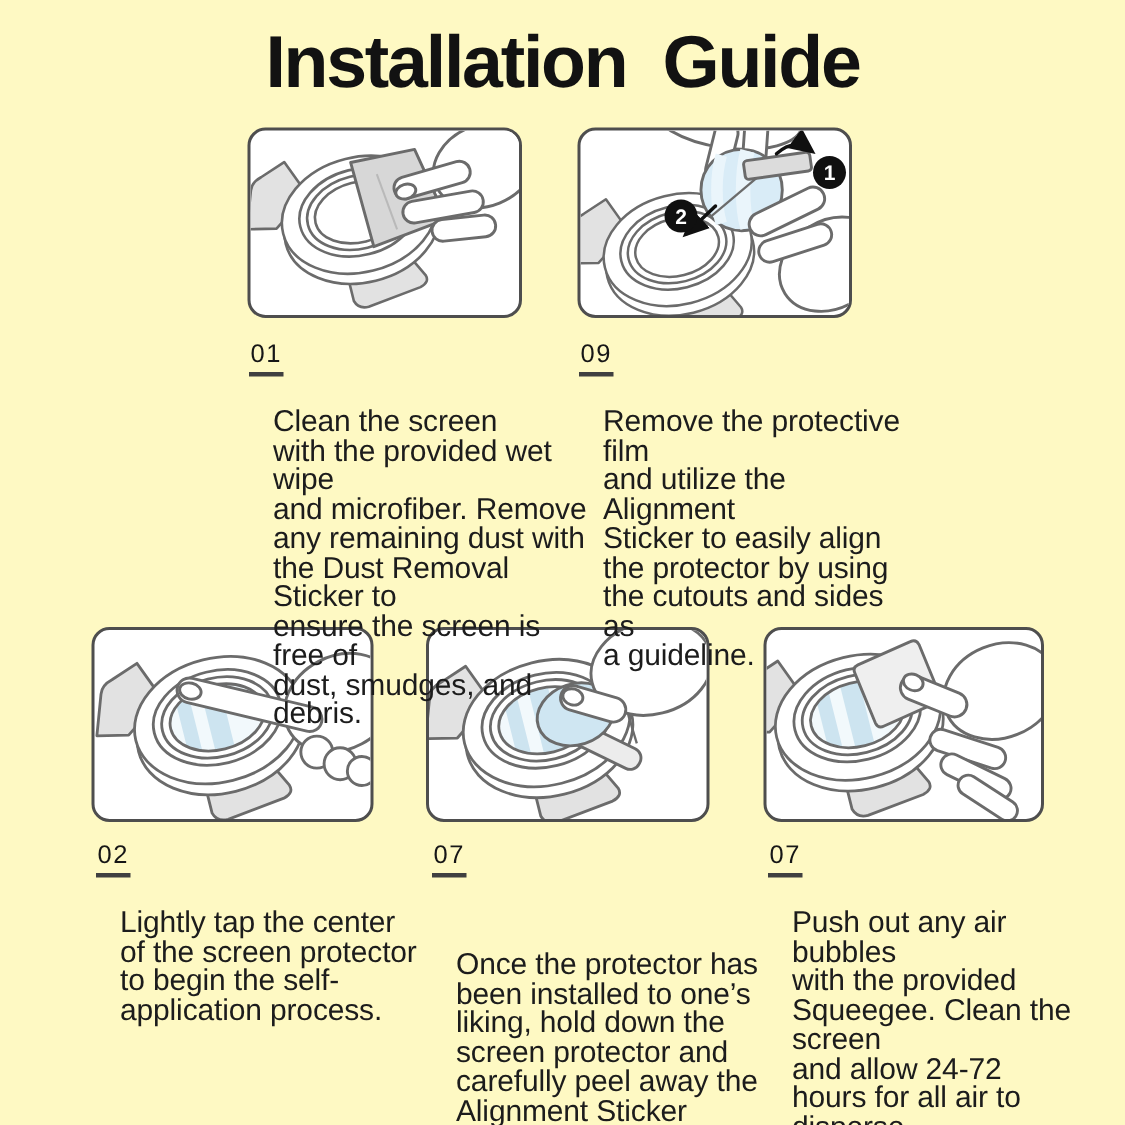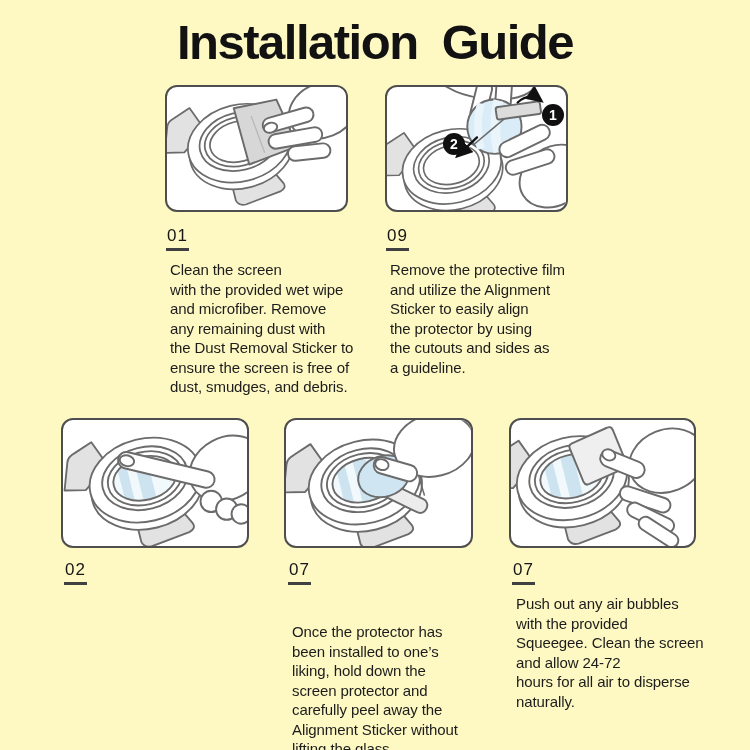--- a/index.html
+++ b/index.html
@@ -15,21 +15,21 @@
   .panel{
     position:absolute;box-sizing:border-box;background:#fff;
     border:2px solid #4e4e4e;border-radius:12px;overflow:hidden;
   }
   .panel svg{display:block;width:100%;height:100%;}
   .step-label{
     position:absolute;font-size:17px;font-weight:400;letter-spacing:1px;color:#161616;
     border-bottom:3px solid #404040;padding:0 1px 3px 1px;line-height:19px;
   }
   .step-text{
-    position:absolute;margin:4px;font-size:15px;line-height:19.5px;letter-spacing:-0.1px;
+    position:absolute;margin:16px;font-size:20px;line-height:19.5px;letter-spacing:-0.1px;
     color:#1c1c1c;white-space:pre-line;
   }
   .badge{
     position:absolute;width:22px;height:22px;border-radius:50%;background:#101010;
     color:#ffffff;font-size:14px;font-weight:700;display:flex;align-items:center;
     justify-content:center;line-height:1;
   }
   
   .ln{stroke:#6b6b6b;stroke-width:2;stroke-linejoin:round;stroke-linecap:round;}
   .arrow{stroke:#101010;stroke-width:2.4;fill:none;stroke-linecap:round;}
@@ -185,20 +185,24 @@
 
   <div class="step-label" style="left:386px;top:226px">09</div>
   <p class="step-text" style="left:386px;top:256px;width:212px">Remove the protective film
 and utilize the Alignment
 Sticker to easily align
 the protector by using
 the cutouts and sides as
 a guideline.</p>
 
   <div class="step-label" style="left:64px;top:560px">02</div>
+  <p class="step-text" style="left:64px;top:590px;width:215px">Lightly tap the center
+of the screen protector
+to begin the self-
+application process.</p>
 
   <div class="step-label" style="left:288px;top:560px">07</div>
   <p class="step-text" style="left:288px;top:618px;width:215px">Once the protector has
 been installed to one’s
 liking, hold down the
 screen protector and
 carefully peel away the
 Alignment Sticker without
 lifting the glass.</p>
 

